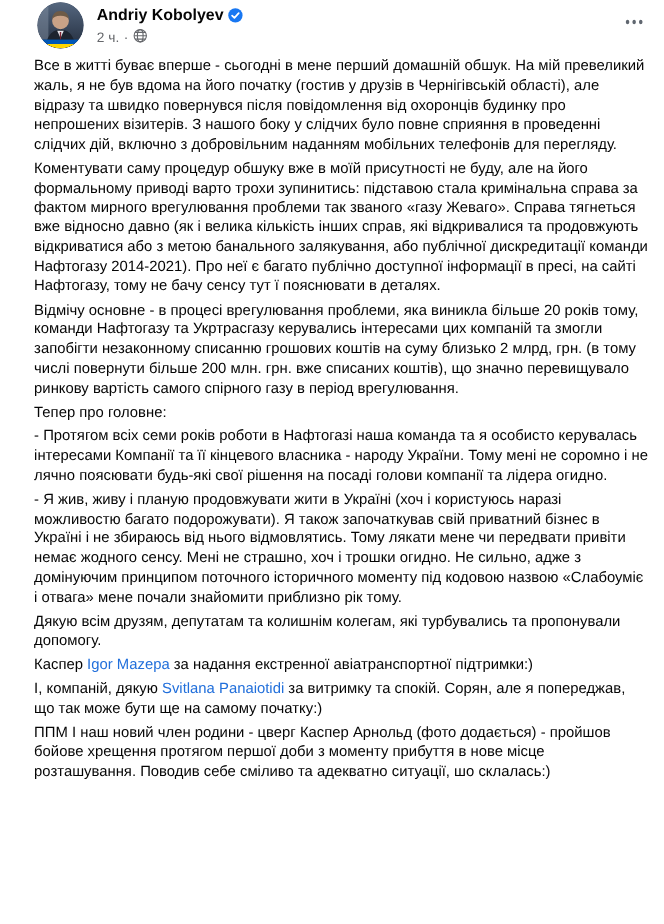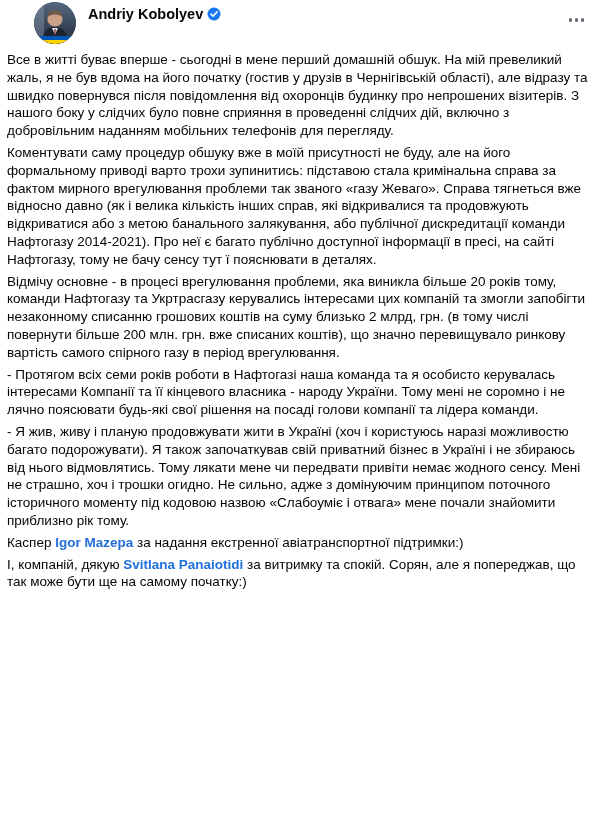--- a/index.html
+++ b/index.html
@@ -32,25 +32,25 @@
   .sub-row .sep { color: #65676B; }
   .more-btn {
     position: absolute; right: 14px; top: 8px;
     background: none; border: 0; cursor: pointer;
     display: flex; gap: 2.5px; padding: 10px 6px;
   }
   .more-btn .d { width: 3.5px; height: 3.5px; border-radius: 50%; background: #606770; }
 
   
   .post-body {
-    padding: 3px 14px 0 7px;
+    padding: 3px 14px 0 31px;
     font-size: 13.5px; line-height: 17.8px; color: #050505;
   }
   .post-body p { margin: 0 0 4px 0; }
-  .profile-link { color: #216FDB; text-decoration: none; cursor: pointer; font-weight: bold; }
+  .profile-link { color: #216FDB; text-decoration: none; cursor: pointer; }
 </style>
 </head>
 <body>
 
 <div class="post">
 
   <header class="post-header">
     <div class="avatar">
       <svg viewBox="0 0 42 42">
         <defs>
@@ -79,32 +79,48 @@
     <div class="header-meta">
       <div class="name-row">
         <span class="author-name">Andriy Kobolyev</span>
         <span class="badge">
           <svg width="14" height="14" viewBox="0 0 14 14">
             <circle cx="7" cy="7" r="6.5" fill="#1877F2"></circle>
             <path d="M4 7.2 L6.1 9.2 L10 4.9" fill="none" stroke="#ffffff" stroke-width="1.6" stroke-linecap="round" stroke-linejoin="round"></path>
           </svg>
         </span>
       </div>
+      <div class="sub-row">
+        <span>2 ч.</span>
+        <span class="sep">·</span>
+        <span class="globe">
+          <svg width="13" height="13" viewBox="0 0 13 13" fill="none" stroke="#65676B" stroke-width="1">
+            <circle cx="6.5" cy="6.5" r="5.6"></circle>
+            <ellipse cx="6.5" cy="6.5" rx="2.6" ry="5.6"></ellipse>
+            <line x1="0.9" y1="6.5" x2="12.1" y2="6.5"></line>
+            <line x1="1.6" y1="3.4" x2="11.4" y2="3.4"></line>
+            <line x1="1.6" y1="9.6" x2="11.4" y2="9.6"></line>
+          </svg>
+        </span>
+      </div>
     </div>
 
     <button class="more-btn" aria-label="more options">
       <span class="d"></span>
       <span class="d"></span>
       <span class="d"></span>
     </button>
   </header>
 
   <div class="post-body">
     <p>Все в житті буває вперше - сьогодні в мене перший домашній обшук. На мій превеликий жаль, я не був вдома на його початку (гостив у друзів в Чернігівській області), але відразу та швидко повернувся після повідомлення від охоронців будинку про непрошених візитерів. З нашого боку у слідчих було повне сприяння в проведенні слідчих дій, включно з добровільним наданням мобільних телефонів для перегляду.</p>
     <p>Коментувати саму процедур обшуку вже в моїй присутності не буду, але на його формальному приводі варто трохи зупинитись: підставою стала кримінальна справа за фактом мирного врегулювання проблеми так званого «газу Жеваго». Справа тягнеться вже відносно давно (як і велика кількість інших справ, які відкривалися та продовжують відкриватися або з метою банального залякування, або публічної дискредитації команди Нафтогазу 2014-2021). Про неї є багато публічно доступної інформації в пресі, на сайті Нафтогазу, тому не бачу сенсу тут ї пояснювати в деталях.</p>
     <p>Відмічу основне - в процесі врегулювання проблеми, яка виникла більше 20 років тому, команди Нафтогазу та Укртрасгазу керувались інтересами цих компаній та змогли запобігти незаконному списанню грошових коштів на суму близько 2 млрд, грн. (в тому числі повернути більше 200 млн. грн. вже списаних коштів), що значно перевищувало ринкову вартість самого спірного газу в період врегулювання.</p>
-    <p>- Протягом всіх семи років роботи в Нафтогазі наша команда та я особисто керувалась інтересами Компанії та її кінцевого власника - народу України. Тому мені не соромно і не лячно поясювати будь-які свої рішення на посаді голови компанії та лідера команди.</p>
+    <p>Тепер про головне:</p>
+    <p>- Протягом всіх семи років роботи в Нафтогазі наша команда та я особисто керувалась інтересами Компанії та її кінцевого власника - народу України. Тому мені не соромно і не лячно поясювати будь-які свої рішення на посаді голови компанії та лідера огидно.</p>
     <p>- Я жив, живу і планую продовжувати жити в Україні (хоч і користуюсь наразі можливостю багато подорожувати). Я також започаткував свій приватний бізнес в Україні і не збираюсь від нього відмовлятись. Тому лякати мене чи передвати привіти немає жодного сенсу. Мені не страшно, хоч і трошки огидно. Не сильно, адже з домінуючим принципом поточного історичного моменту під кодовою назвою «Слабоуміє і отвага» мене почали знайомити приблизно рік тому.</p>
+    <p>Дякую всім друзям, депутатам та колишнім колегам, які турбувались та пропонували допомогу.</p>
     <p><span>Каспер </span><a class="profile-link">Igor Mazepa</a><span> за надання екстренної авіатранспортної підтримки:)</span></p>
     <p><span>І, компаній, дякую </span><a class="profile-link">Svitlana Panaiotidi</a><span> за витримку та спокій. Сорян, але я попереджав, що так може бути ще на самому початку:)</span></p>
+    <p>ППМ І наш новий член родини - цверг Каспер Арнольд (фото додається) - пройшов бойове хрещення протягом першої доби з моменту прибуття в нове місце розташування. Поводив себе сміливо та адекватно ситуації, шо склалась:)</p>
   </div>
 
 </div>
 
 </body></html>

